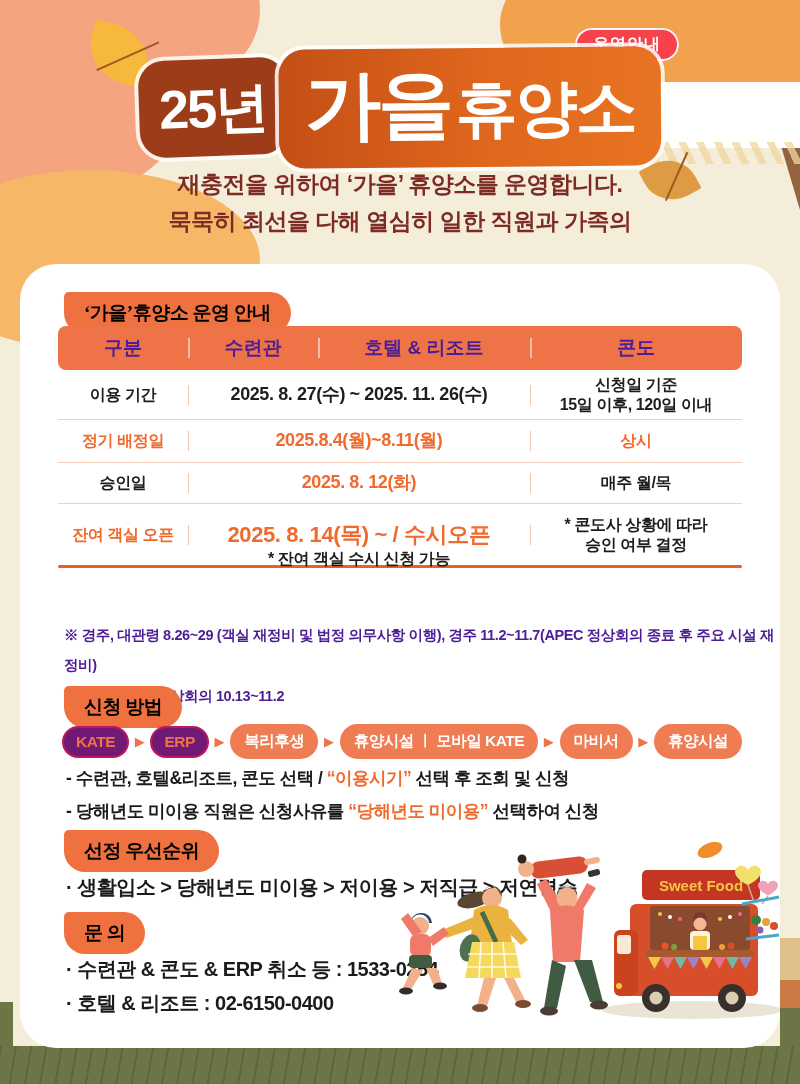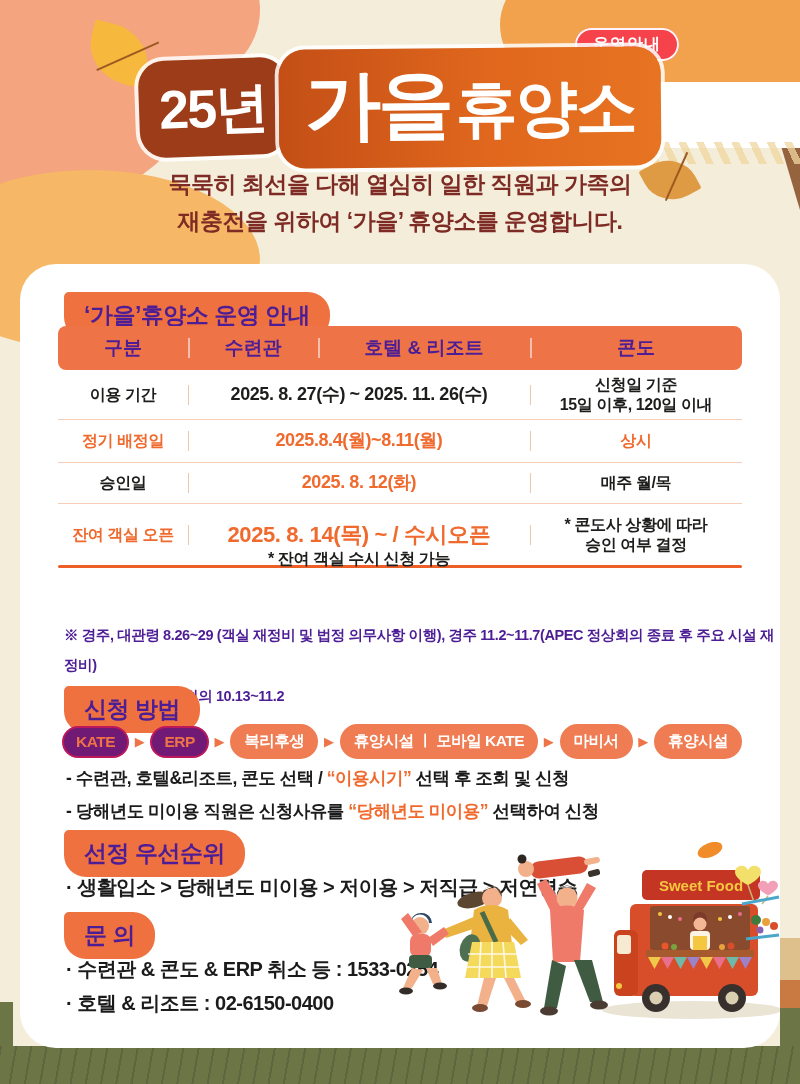--- a/index.html
+++ b/index.html
@@ -42,22 +42,22 @@
     transform:rotate(-2deg); box-shadow:0 0 0 4px rgba(255,255,255,.85); letter-spacing:-2px; }
   .sticker-main { background:linear-gradient(90deg,#c44f16,#e0671d 55%,#e77422); border-radius:26px; padding:6px 26px 10px;
     margin-left:-8px; transform:rotate(-.5deg); box-shadow:0 0 0 4px rgba(255,255,255,.85); }
   .sticker-main .w1 { font-size:76px; letter-spacing:-3px; }
   .sticker-main .w2 { font-size:62px; letter-spacing:-2px; }
   .subtitle { position:absolute; left:0; top:166px; width:100%; text-align:center; color:#7d2b24;
     font-size:23px; font-weight:bold; line-height:1.6; letter-spacing:-0.5px; }
 
   
   .card { position:absolute; left:20px; top:264px; width:760px; height:784px; background:#fff; border-radius:36px; }
-  .sec-badge { position:absolute; display:inline-block; background:#ef7140; color:#4c1d95; font-weight:bold;
-    font-size:23px; padding:8px 20px; border-radius:5px 22px 22px 22px; letter-spacing:-0.5px; }
+  .sec-badge { position:absolute; display:inline-block; background:#ef7140; color:#000000; font-weight:bold;
+    font-size:19px; padding:8px 20px; border-radius:5px 22px 22px 22px; letter-spacing:-0.5px;font-family:Liberation Serif, serif; }
 
   
   .tbl { position:absolute; left:38px; top:62px; width:684px; }
   .tbl-head { position:relative; height:44px; background:#ee7448; border-radius:8px; display:flex; align-items:center;
     color:#4c1d95; font-weight:bold; font-size:19px; }
   .th { text-align:center; }
   .w19 { width:19%; } .w31 { width:31%; } .w50 { width:50%; }
   .vsep { position:absolute; top:12px; width:2px; height:20px; background:rgba(255,255,255,.55); }
   .tr { position:relative; display:flex; align-items:center; border-bottom:1px solid #f6cfb6; font-weight:bold; }
   .td { text-align:center; font-size:16px; color:#1d1d1b; line-height:1.2; letter-spacing:-0.4px; }
@@ -107,22 +107,22 @@
   <div class="deco-br-rust"></div>
   <div class="grass-left"></div>
   <div class="grass-right"></div>
   <div class="grass-strip"></div>
 
   <div class="top-badge">운영안내</div>
   <div class="title-row">
     <span class="sticker sticker-year">25년</span><span class="sticker sticker-main"><span class="w1">가을</span> <span class="w2">휴양소</span></span>
   </div>
   <div class="subtitle">
+    <div>재충전을 위하여 ‘가을’ 휴양소를 운영합니다.</div>
     <div>묵묵히 최선을 다해 열심히 일한 직원과 가족의</div>
-    <div>재충전을 위하여 ‘가을’ 휴양소를 운영합니다.</div>
   </div>
 
   <div class="card">
 
     <div class="sec-badge" style="left:44px; top:28px;">‘가을’휴양소 운영 안내</div>
 
     <div class="tbl">
       <div class="tbl-head">
         <div class="th w19">구분</div>
         <div class="th w19">수련관</div>

